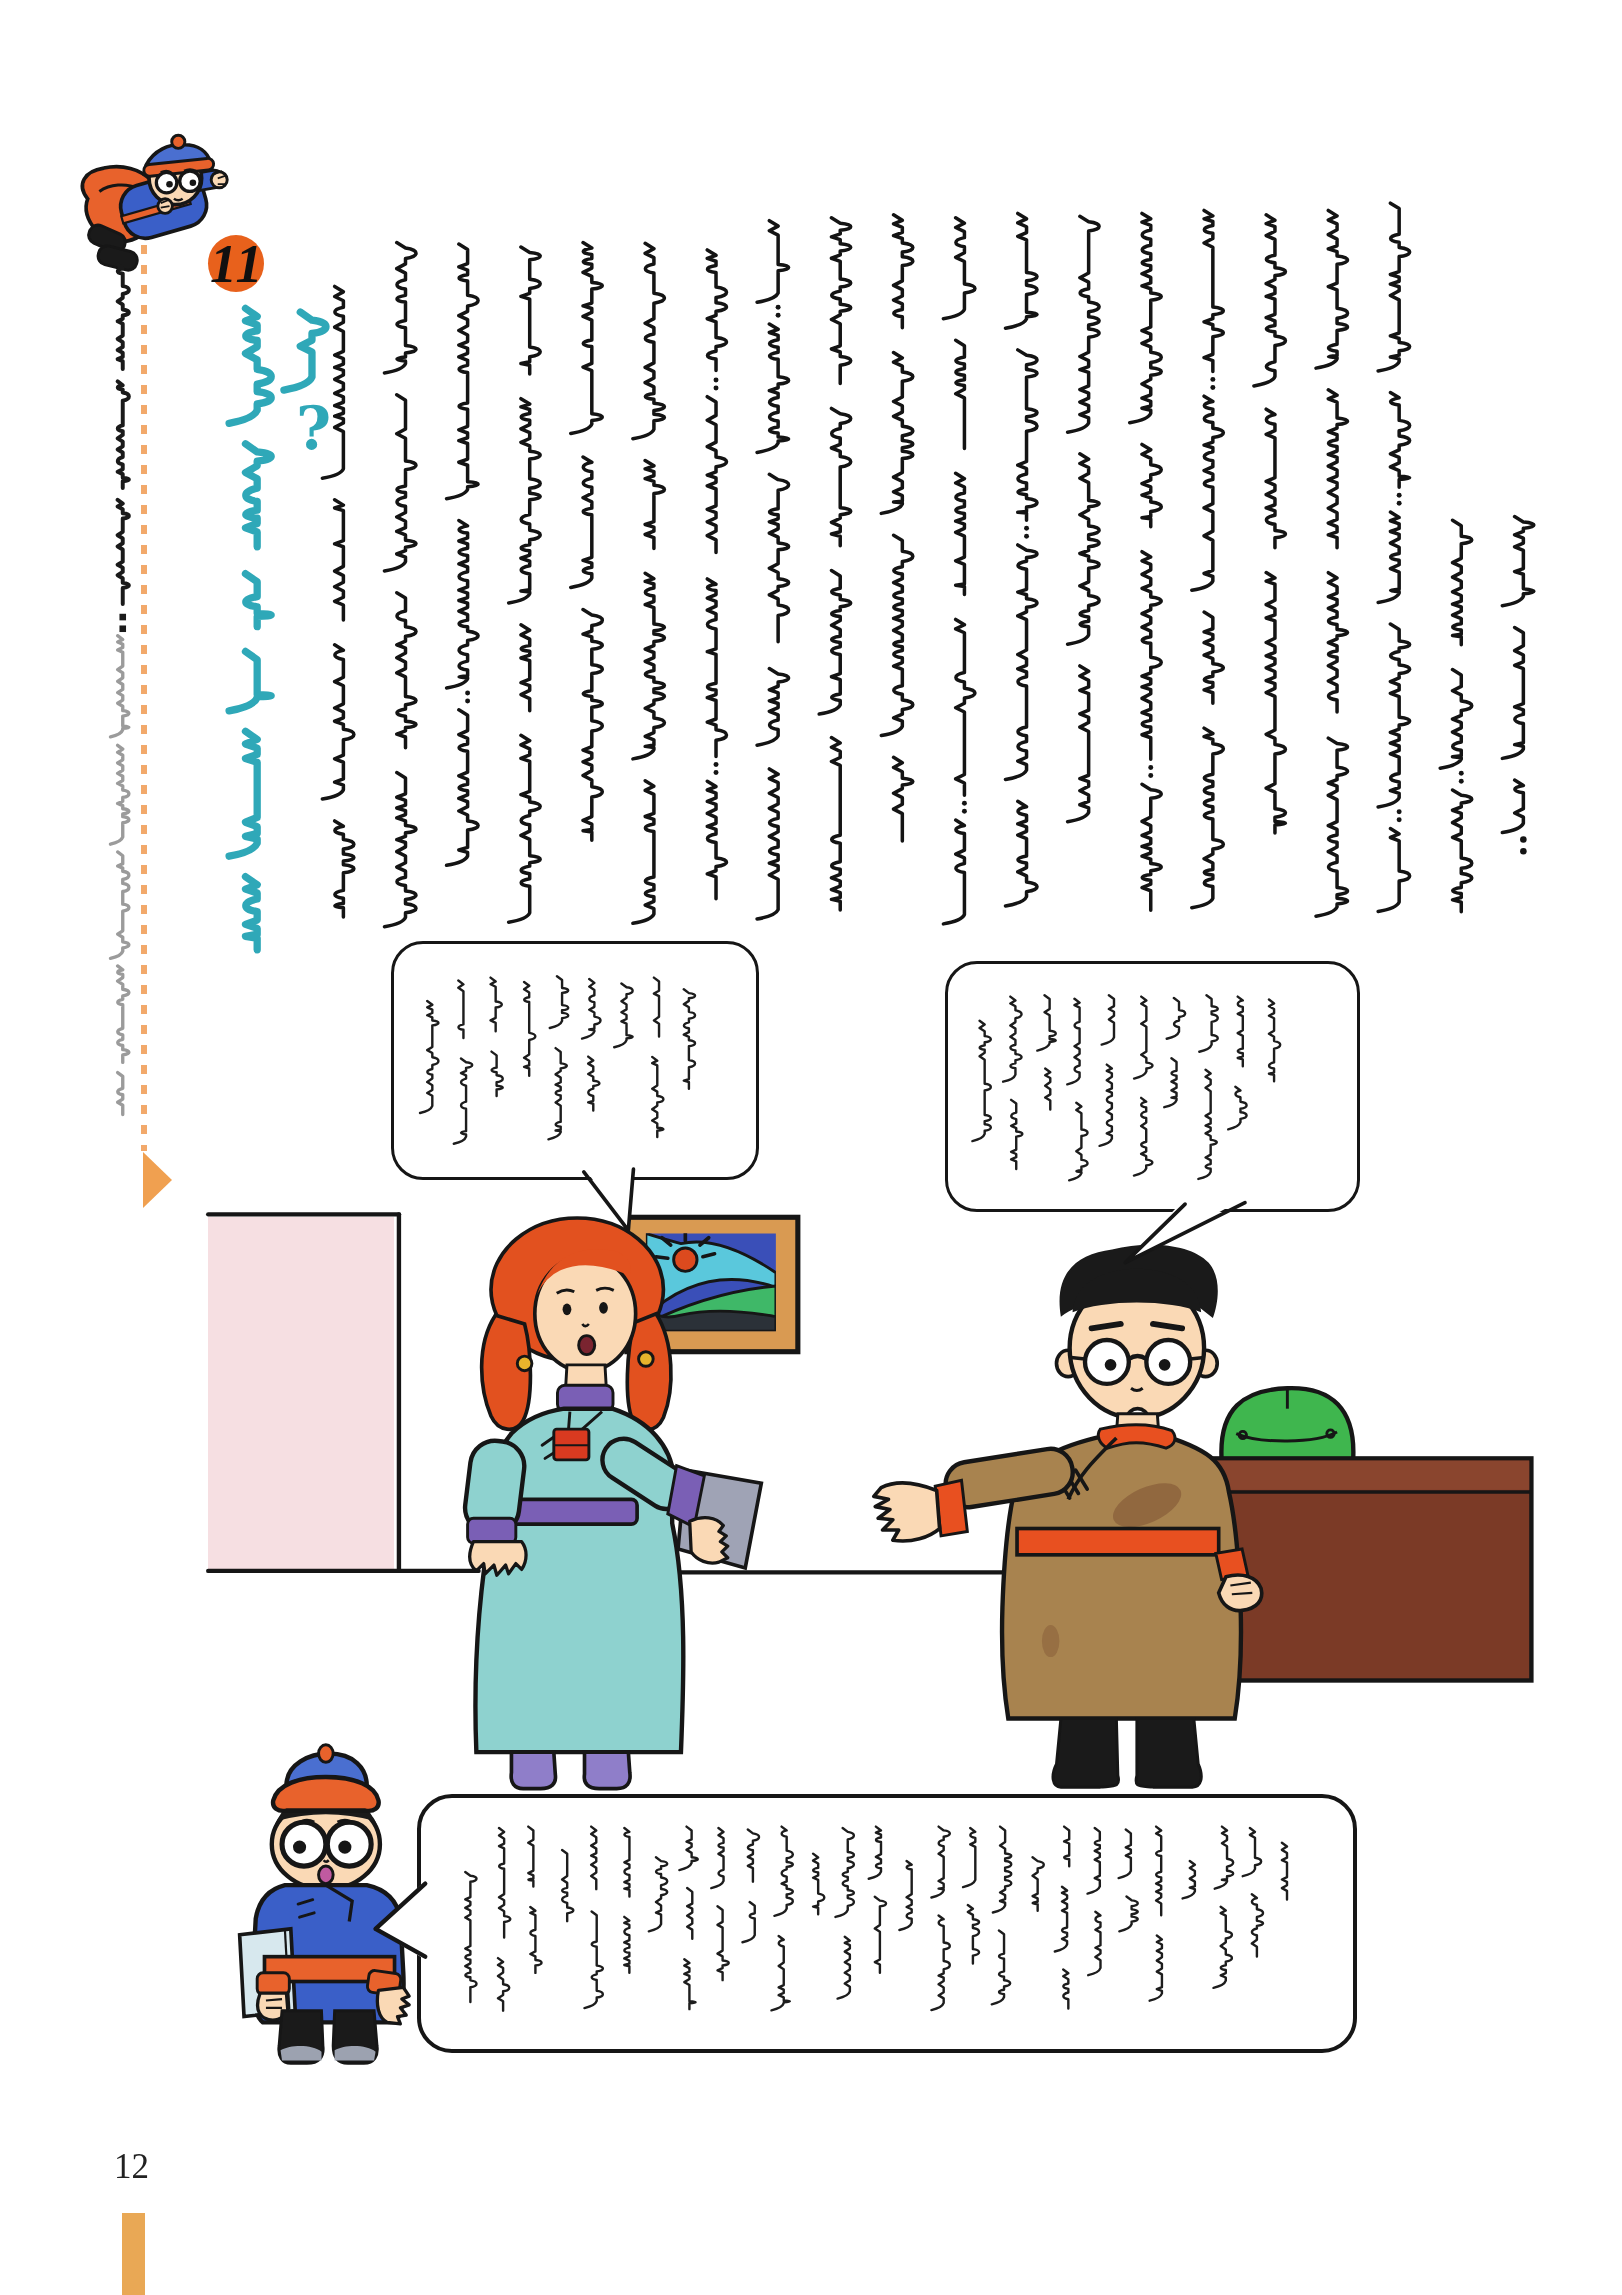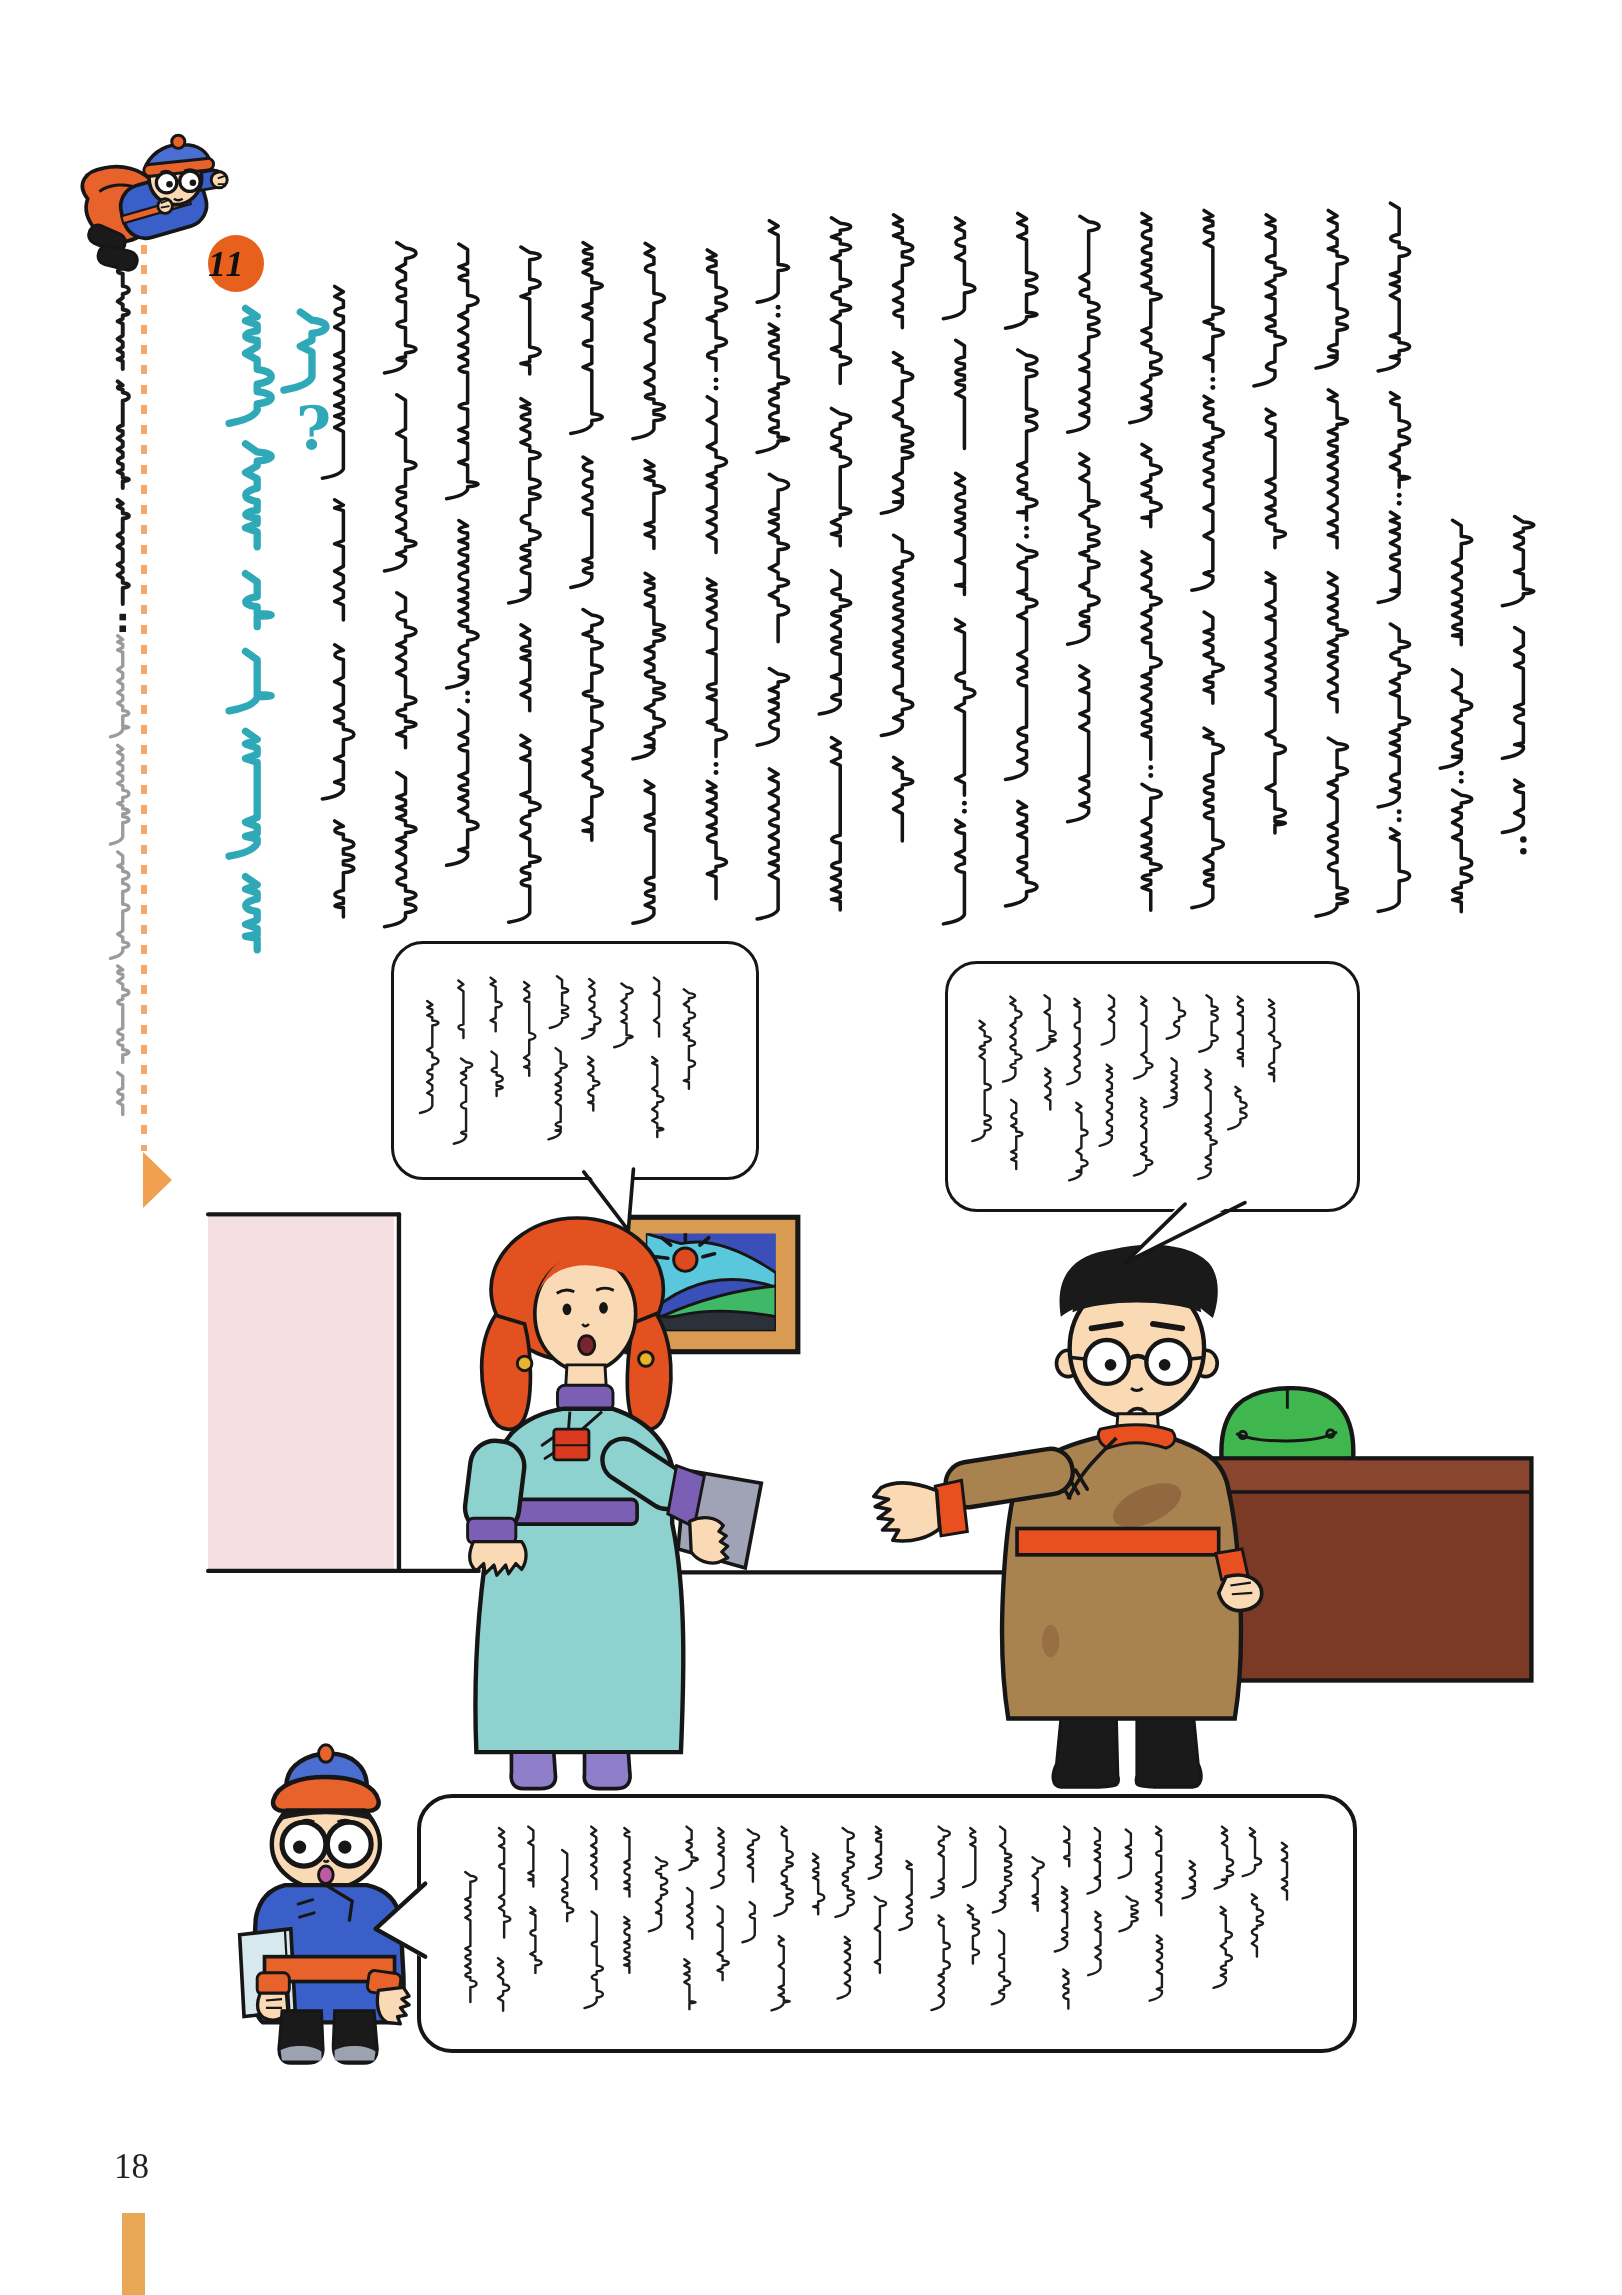--- a/index.html
+++ b/index.html
@@ -2,22 +2,22 @@
 <html style="font-size:11.7px"><head>
 <meta charset="utf-8">
 <style>
   html,body{margin:0;padding:0;background:#fff;}
   .page{position:relative;width:1622px;height:2295px;background:#fff;overflow:hidden;
         font-family:"Liberation Serif", serif;}
   svg{position:absolute;overflow:visible;}
   .bubble{position:absolute;background:#fff;border:3.7px solid #161616;border-radius:32px;}
   .bubble.big{border-width:4.4px;border-radius:35px;}
   .lesson-badge{position:absolute;left:208px;top:235px;width:56px;height:57px;border-radius:50%;
-      background:#E8611C;display:flex;align-items:center;justify-content:flex-start;
-      color:#101010;font-style:italic;font-weight:bold;font-size:36px;
+      background:#E8611C;display:flex;align-items:center;justify-content:flex-end;
+      color:#101010;font-style:italic;font-weight:bold;font-size:54px;
       font-family:"Liberation Serif",serif;letter-spacing:1.5px;}
   .dash-line{position:absolute;left:141px;top:245px;width:5.8px;height:906px;
       background:repeating-linear-gradient(180deg,#F2A96B 0 8.8px,rgba(0,0,0,0) 8.8px 20px);}
   .dash-triangle{position:absolute;left:143px;top:1152px;width:29px;height:56px;background:#F0A050;
       clip-path:polygon(0 0,100% 50%,0 100%);}
   .page-number{position:absolute;left:114px;top:2147px;font-size:35px;color:#222;
       font-family:"Liberation Serif",serif;}
   .bottom-bar{position:absolute;left:122px;top:2213px;width:23.4px;height:83px;background:#E9A855;}
   .pink-wall{position:absolute;left:208px;top:1217px;width:186px;height:353px;background:#F6DFE2;}
   .q-mark{position:absolute;left:288px;top:393px;width:51px;text-align:center;font-size:60px;
@@ -473,16 +473,16 @@
         <path d="M 1583.3 2649.1 L 1590.3 2654.3 l -7 3.6 l 7 3.4 l 0 5.1 l -7 3.7 l 7 3.5 l 0 5.2 l -7 4.6 l 7 4.3 l 0 6.5 l -7 4.2 l 7 3.9 l 0 5.9 l 0 11.5 l -7 2.6 l 7 2.4 l 0 3.7 q -2.1 6.5 -16.8 9.8"></path>
         <path d="M 1628.4 2547 L 1635.4 2552.2 l -7 4.4 l 7 4.1 l 0 6.1 l -7 4.4 l 7 4.1 l 0 6.2 l -7 2.1 l 7 2 l 0 2.9 q -2.1 6.5 -16.8 9.8"></path>
         <path d="M 1672.4 2500 L 1679.4 2505.2 l -7 3.9 l 7 3.7 l 0 5.5 l -7 4.4 l 7 4.1 l 0 6.2 l 0 10.9 c 11.2 1.6 11.2 9 0 10.8 l 0 5.6 c 11.2 1.2 11.2 6.4 0 7.6 l 0 3.9 l -7 1 l 7 0.9 l 0 1.4 q -2.1 6.5 -16.8 9.8"></path>
         <path d="M 1670.7 2609.6 L 1677.7 2614.8 l -7 3.6 l 7 3.3 l 0 5 l 0 16.5 c 11.2 1.5 11.2 8.4 0 10 l 0 5.2 l -7 5 l 7 4.7 l 0 7 c 11.2 1.5 11.2 8 0 9.6 l 0 5 c -9.1 1.6 -9.1 5.4 0 6.5 l 0 4.3 l -7 3.1 l 7 2.9 l 0 4.4 q -2.1 6.5 -16.8 9.8"></path>
         <path d="M 1710.7 2502 L 1717.7 2507.2 l -7 4.1 l 7 3.9 l 0 5.8 l 0 10.3 l 0 11.4 c 11.2 1.5 11.2 8.5 0 10.1 l 0 5.2 q -2.1 6.5 -16.8 9.8"></path>
         <path d="M 1713.3 2592.6 L 1720.3 2597.8 c -9.1 2.3 -9.1 7.7 0 9.2 l 0 6.1 c 11.2 1.6 11.2 8.7 0 10.5 l 0 5.4 c 11.2 1 11.2 5.7 0 6.9 l 0 3.5 c -9.1 2.3 -9.1 7.7 0 9.3 l 0 6.2 l -7 5 l 7 4.6 l 0 6.9 l 0 6.5"></path>
         <path d="M 1754.5 2522 L 1761.5 2527.2 l -7 4.6 l 7 4.3 l 0 6.4 l -7 3.4 l 7 3.2 l 0 4.8 l 0 15.2 l -7 3.3 l 7 3.1 l 0 4.7 l -7 4 l 7 3.7 l 0 5.5 l 0 6.5"></path>
       </g>
     </svg>
 
-  <div class="page-number">18</div>
+  <div class="page-number">12</div>
   <div class="bottom-bar"></div>
 </div>
 
 
 </body></html>

